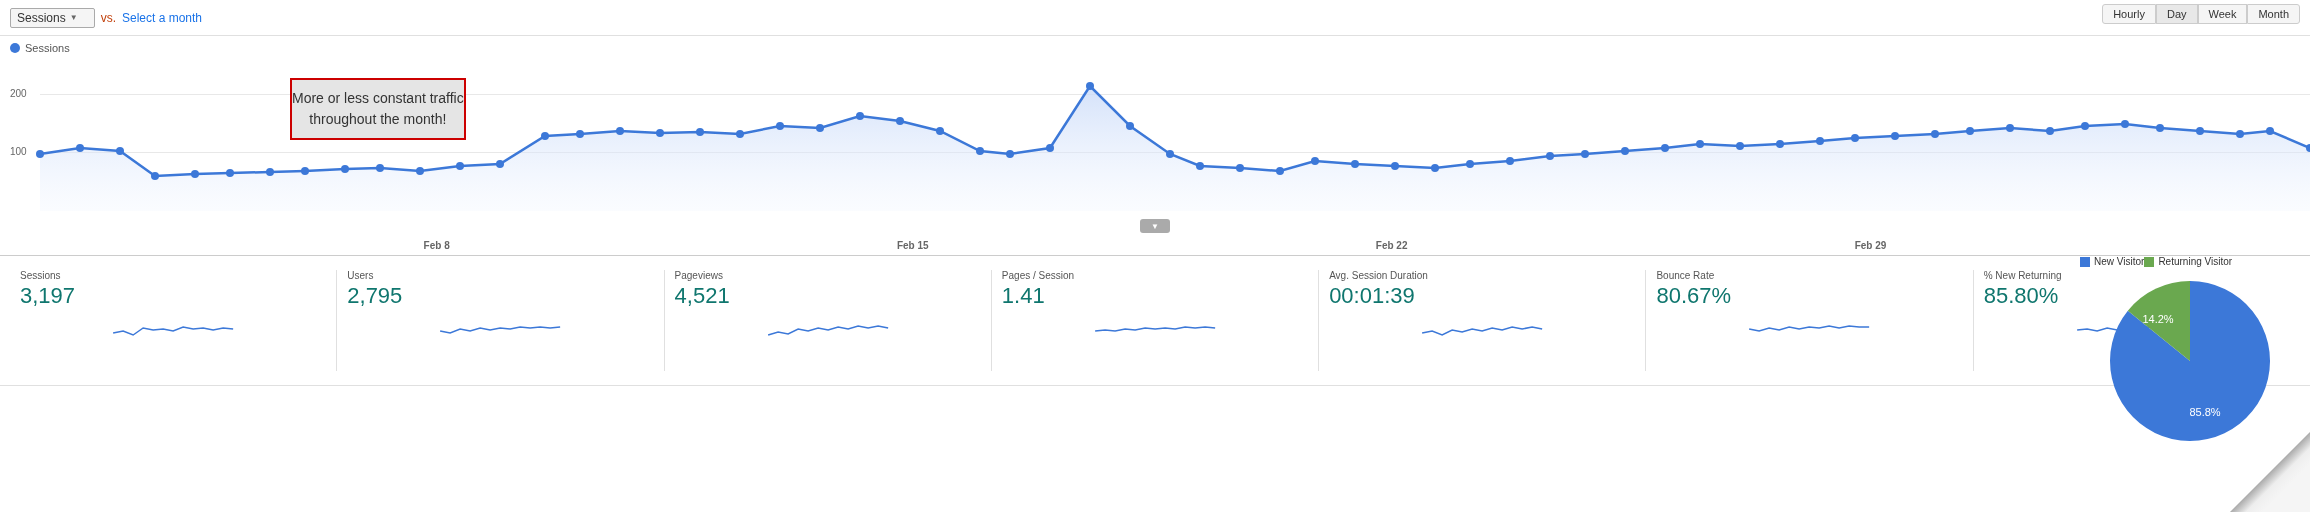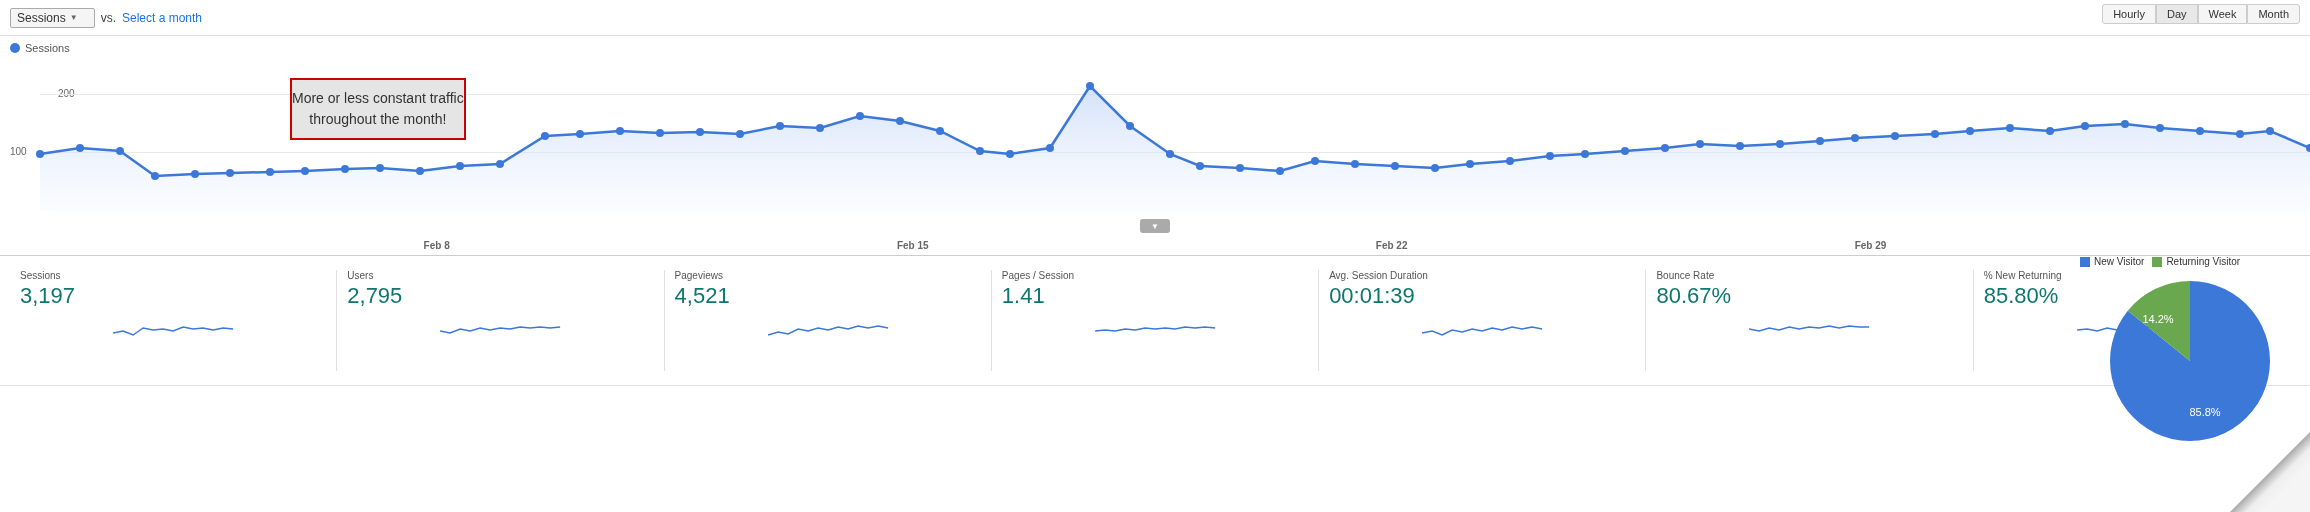--- a/index.html
+++ b/index.html
@@ -34,21 +34,21 @@
       font-size: 12px;
       background: #f5f5f5;
       position: relative;
       cursor: pointer;
       display: flex;
       align-items: center;
       gap: 4px;
     }
     .vs-label {
       font-size: 12px;
-      color: #404040;
+      color: #c2410c;
     }
     .select-metric-link {
       color: #1a73e8;
       font-size: 12px;
       text-decoration: none;
       cursor: pointer;
     }
     .time-buttons {
       position: absolute;
       right: 10px;
@@ -110,21 +110,21 @@
       border-radius: 50%;
       background: #3c78d8;
       display: inline-block;
     }
     .y-axis-label {
       position: absolute;
       left: 10px;
       font-size: 10px;
       color: #666;
     }
-    .y-label-200 { top: 52px; margin-left: 48px; }
+    .y-label-200 { top: 52px; }
     .y-label-100 { top: 110px; }
     .x-label {
       font-size: 10px;
       color: #666;
     }
 
     
     .grid-line {
       position: absolute;
       left: 40px;
@@ -195,21 +195,21 @@
 
     
     .pie-section {
       position: absolute;
       right: 10px;
       top: 256px;
       width: 220px;
     }
     .pie-legend {
       display: flex;
-      gap: 8px;
+      gap: 0;
       margin-bottom: 4px;
       font-size: 10px;
     }
     .legend-item {
       display: flex;
       align-items: center;
       gap: 4px;
     }
     .legend-square {
       width: 10px;

